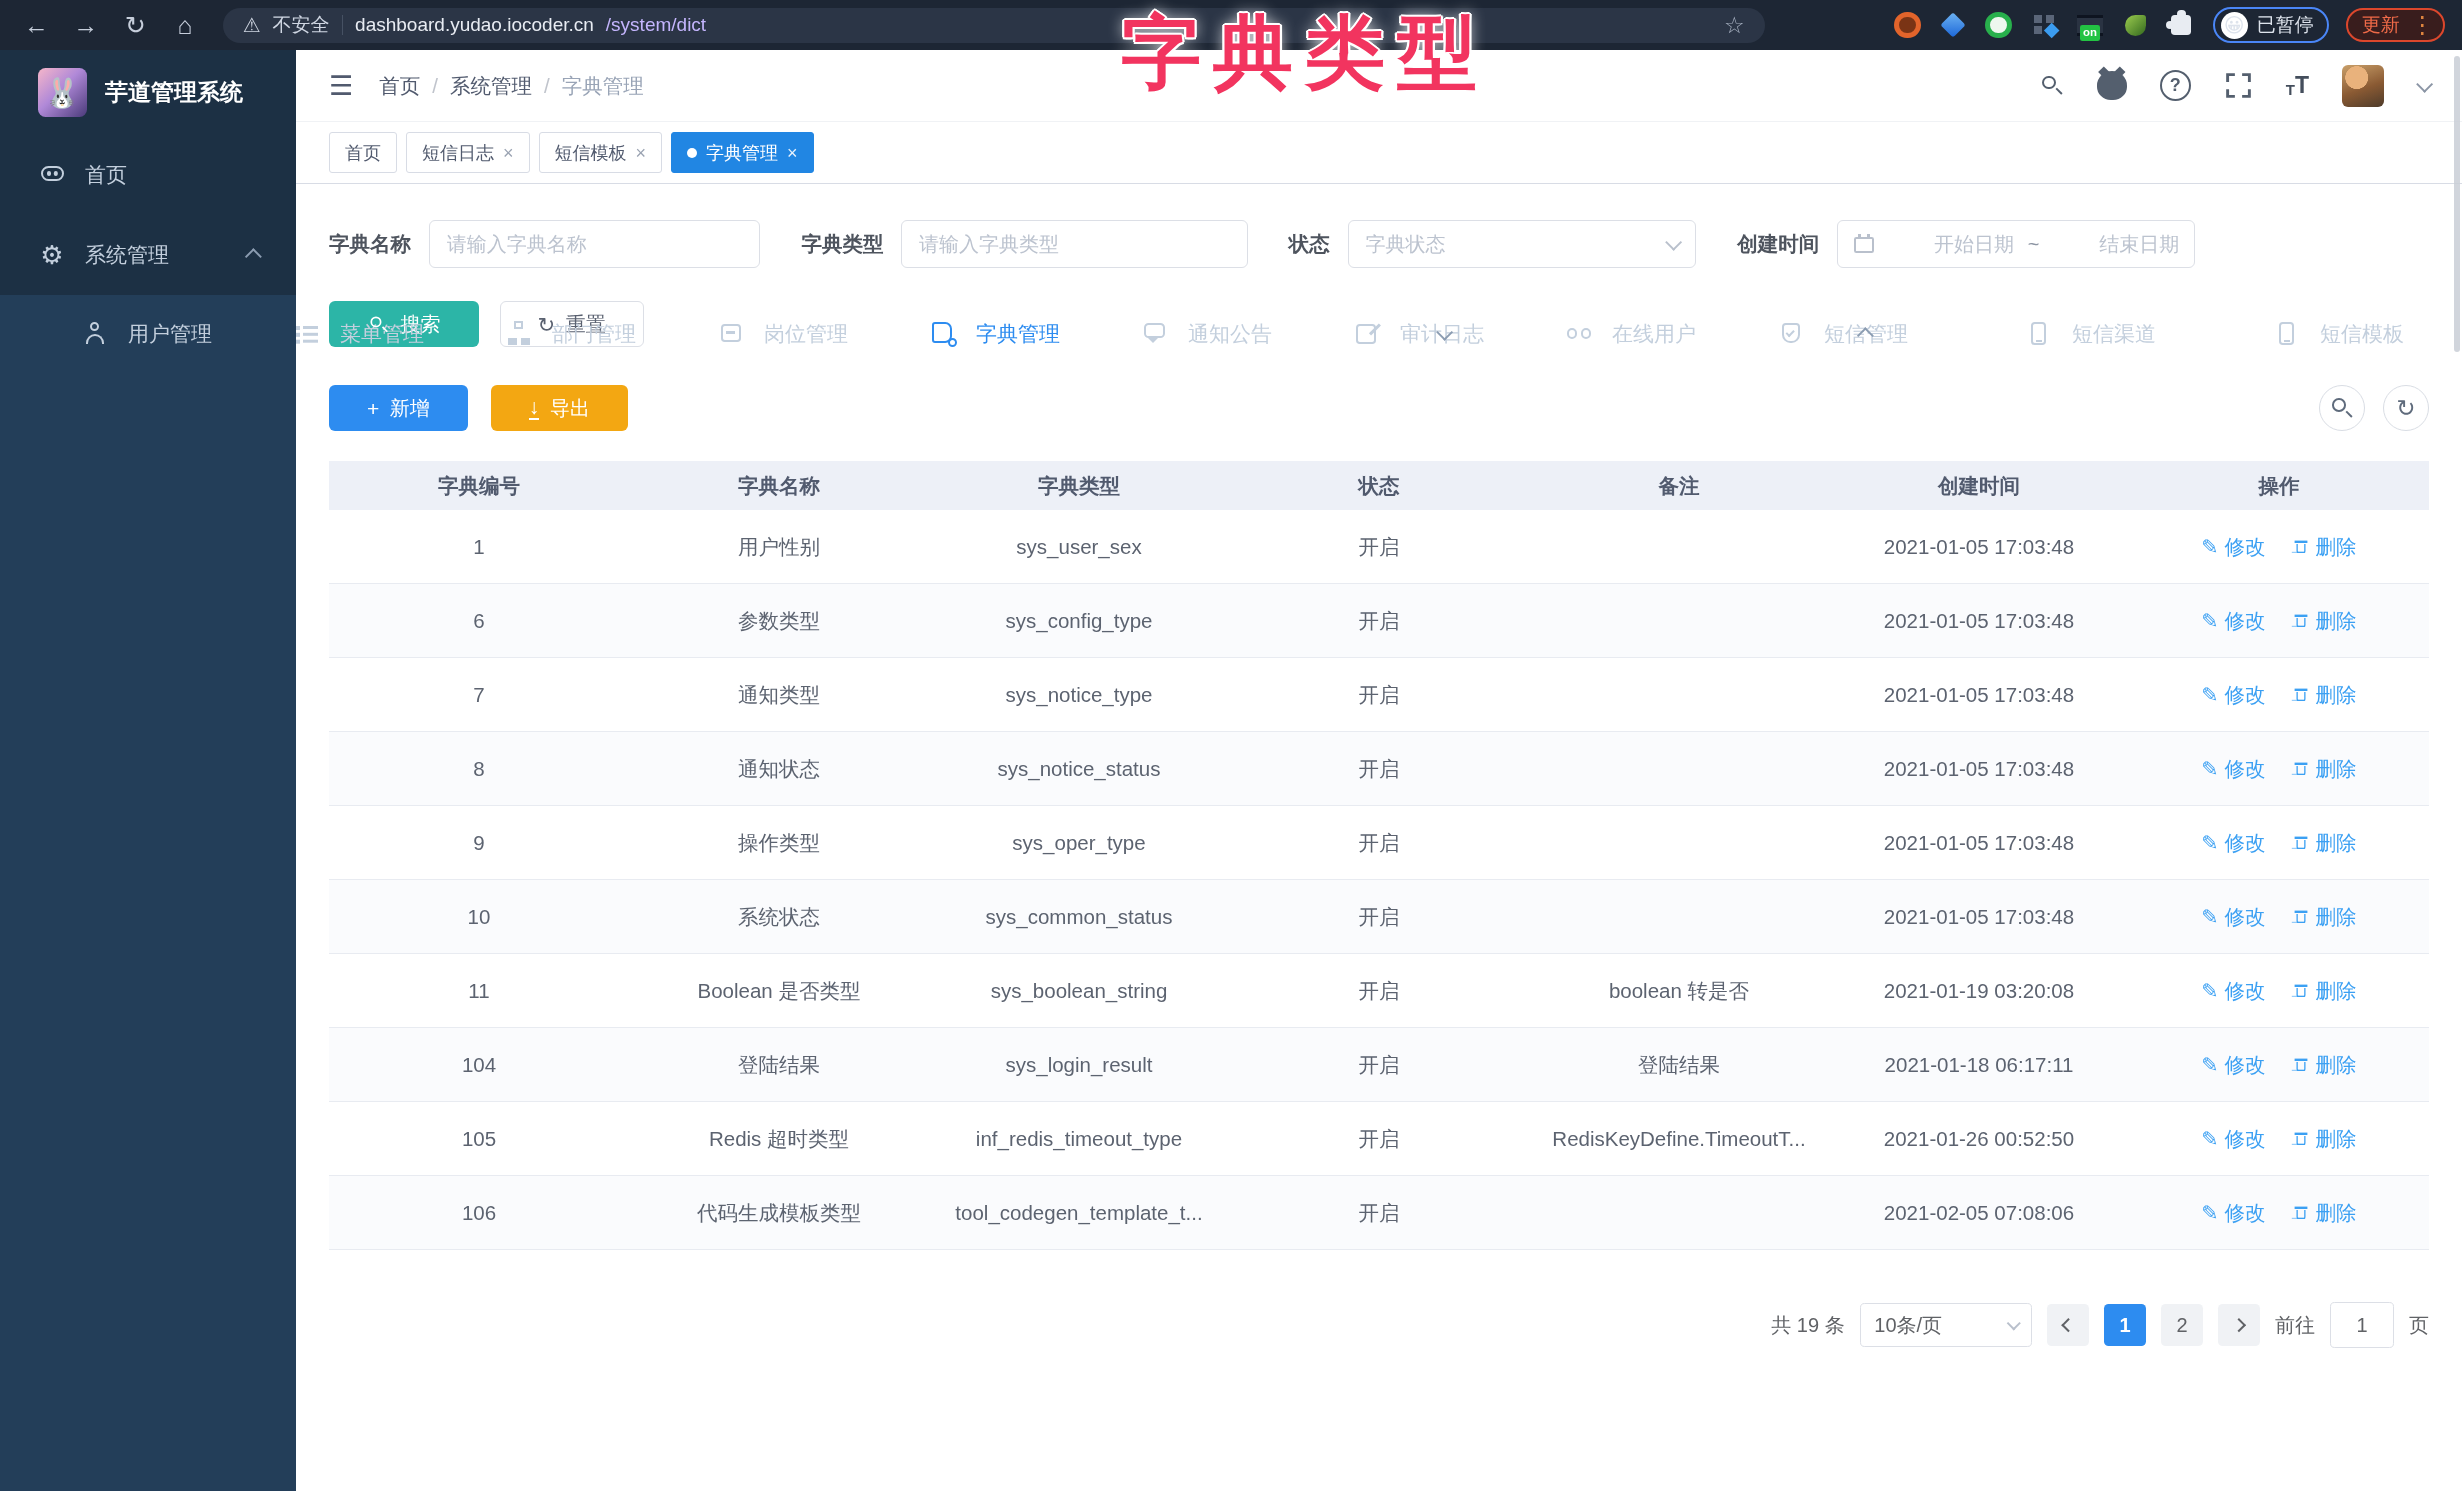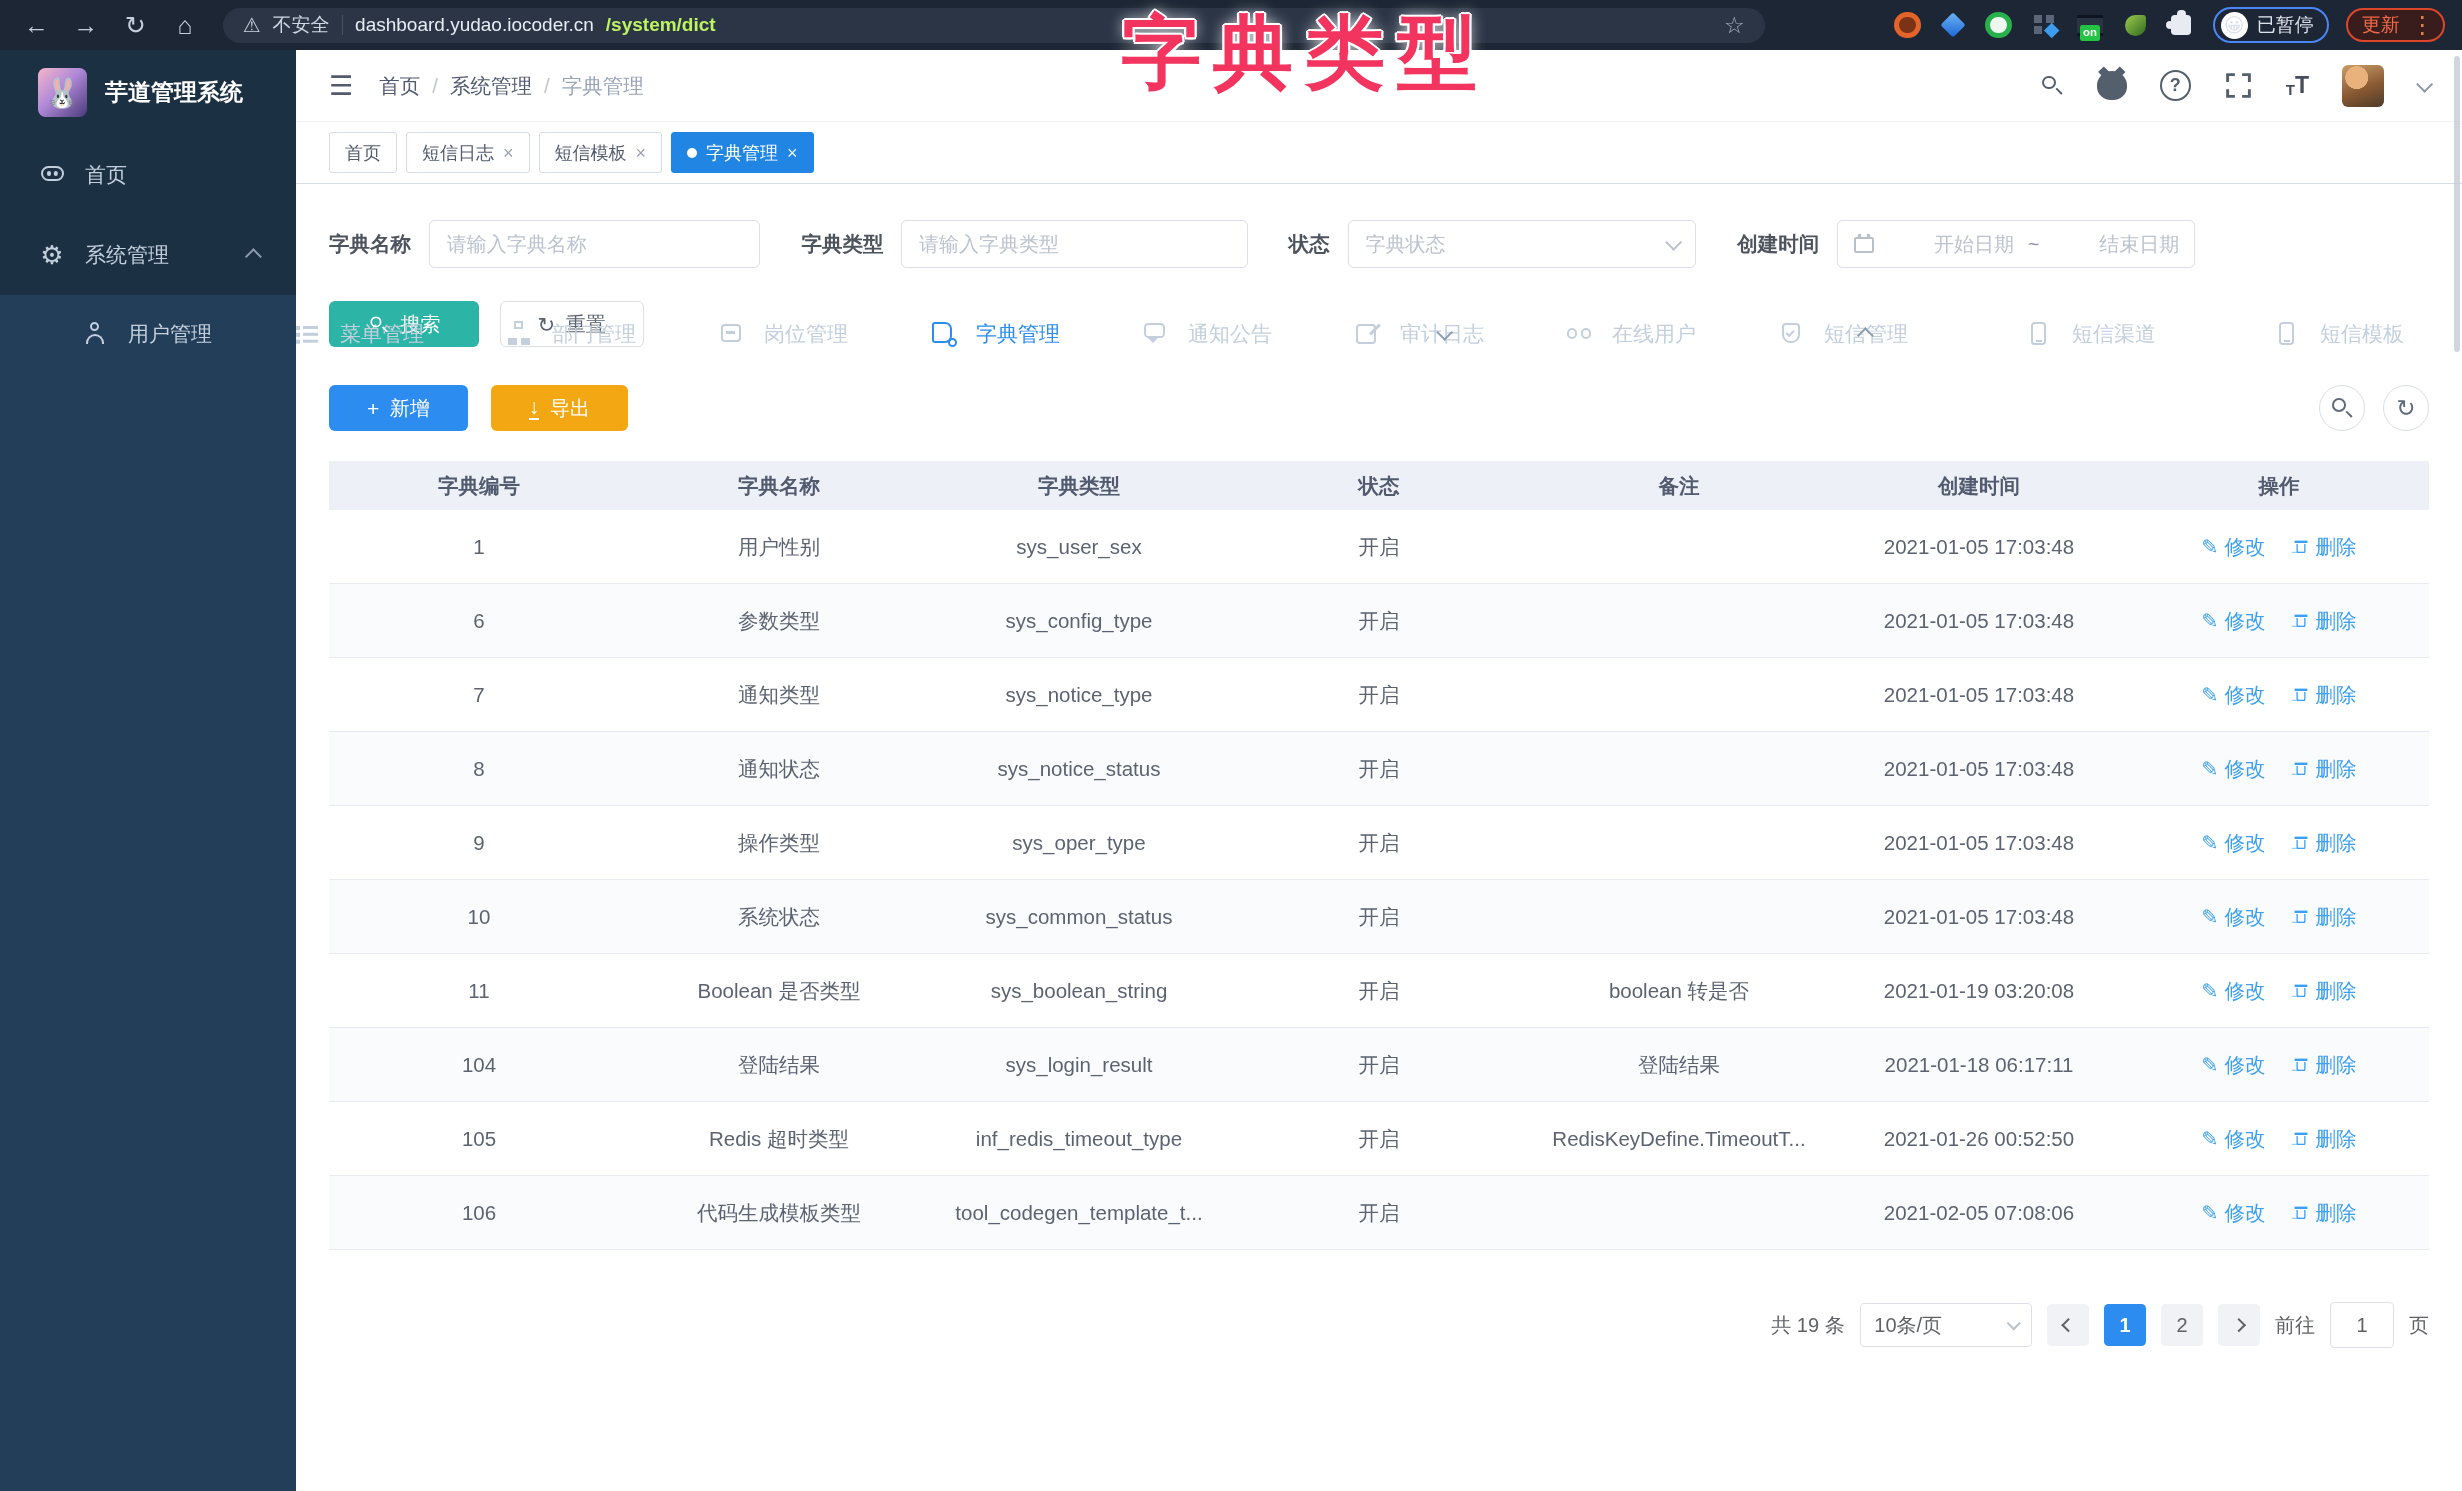--- a/index.html
+++ b/index.html
@@ -7,21 +7,21 @@
     font-family:"Liberation Sans","DejaVu Sans",sans-serif;-webkit-font-smoothing:antialiased;}
   
   .chrome{height:50px;background:#1d2634;display:flex;align-items:center;padding:0 16.7px;gap:10.6px;}
   .navic{width:39px;text-align:center;color:#c6cedb;font-size:25px;flex:none;cursor:default;}
   .omnibox{height:35px;width:1502px;flex:none;background:#2b3546;border-radius:17.4px;display:flex;align-items:center;
     padding:0 20px;color:#e3e8f1;font-size:19px;gap:12px;margin-left:7.6px;}
   .omni-warn{color:#cfd6e2;font-size:20px;}
   .omni-sec{color:#cfd6e2;}
   .omni-div{width:1.5px;height:20px;background:#465163;}
   .url-host{color:#e8ecf3;}
-  .url-path{color:#bef264;font-weight:bold;}
+  .url-path{color:#c4b5fd;}
   .omni-star{margin-left:auto;color:#a6b0c0;font-size:23px;}
   .extrow{display:flex;align-items:center;gap:16.7px;margin-left:auto;}
   .ext{width:29px;height:29px;position:relative;flex:none;display:flex;align-items:center;justify-content:center;}
   .ext-orange{border:5.3px solid #e2642b;border-radius:50%;width:16.7px;height:16.7px;background:#7a3415;}
   .ext-gem{width:18px;height:18px;background:linear-gradient(135deg,#6db3f2,#1b66d8);transform:rotate(45deg);border-radius:3px;}
   .ext-green{border:5.3px solid #28b04c;border-radius:50%;width:16.7px;height:16.7px;background:#eef7ee;}
   .ext-grid{width:20px;height:20px;background:
      linear-gradient(#5a6578,#5a6578) 0 0/8.3px 8.3px no-repeat,
      linear-gradient(#5a6578,#5a6578) 11.4px 0/8.3px 8.3px no-repeat,
      linear-gradient(#5a6578,#5a6578) 0 11.4px/8.3px 8.3px no-repeat;position:relative;}

